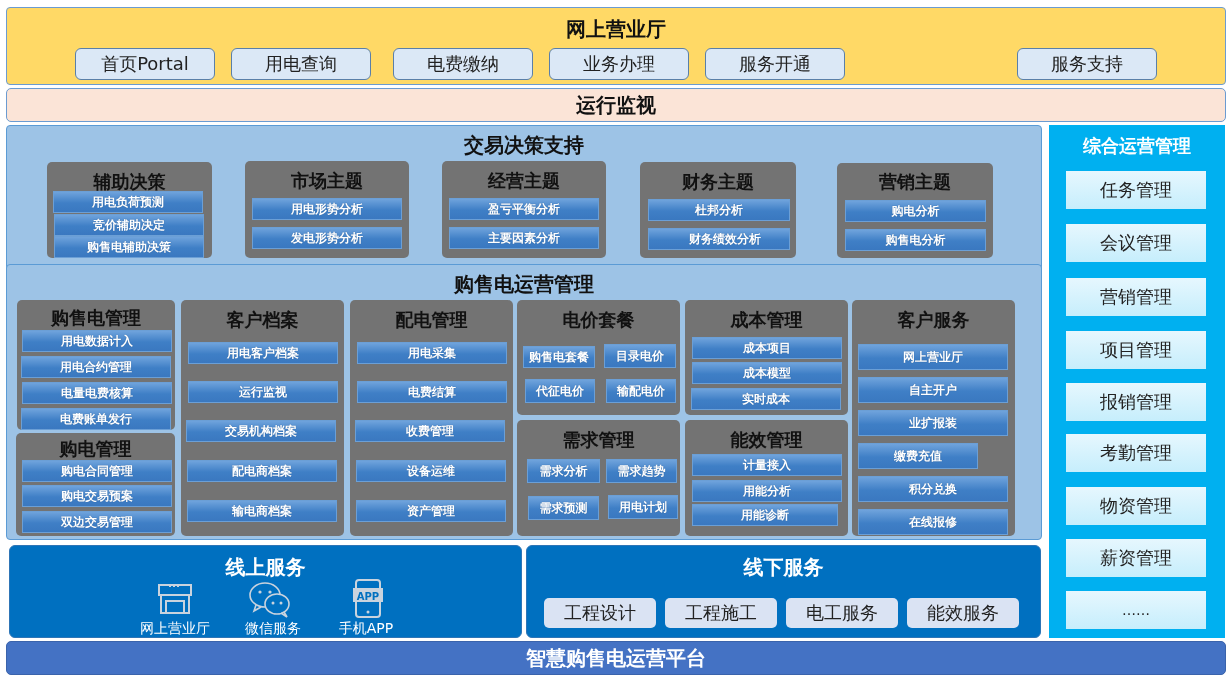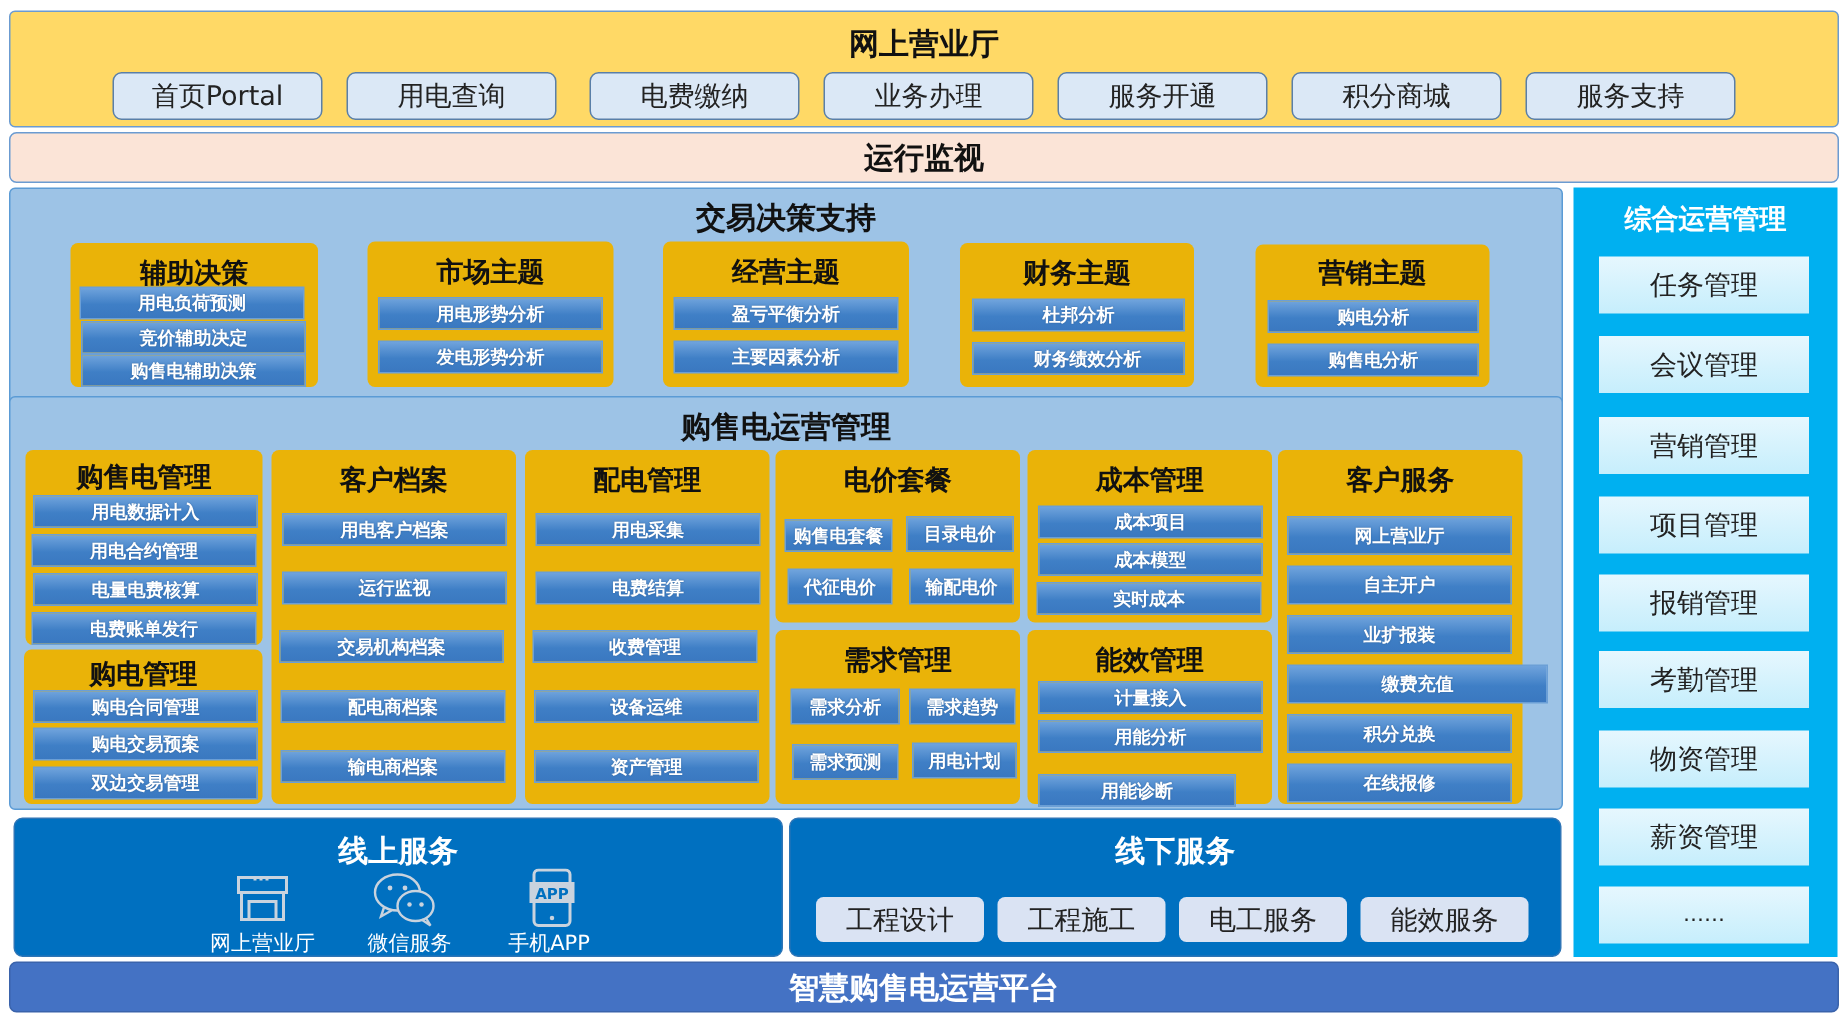--- a/index.html
+++ b/index.html
@@ -10,21 +10,21 @@
   
   .portal { left: 6px; top: 7px; width: 1220px; height: 78px; background: #ffd966; border: 1px solid #6b9bd1; border-radius: 4px; }
   .portal-title { position: absolute; left: 0; right: 0; top: 8px; text-align: center; font-size: 20px; font-weight: bold; color: #111; }
   .portal-btn { position: absolute; top: 40px; height: 32px; width: 140px; background: #dbe8f6; border: 1px solid #5a7fa8; border-radius: 6px; font-size: 18px; color: #222; display: flex; align-items: center; justify-content: center; }
 
   .monitor { left: 6px; top: 88px; width: 1220px; height: 34px; background: #fbe4d7; border: 1px solid #6b9bd1; border-radius: 5px; display: flex; align-items: center; justify-content: center; font-size: 20px; font-weight: bold; color: #111; }
 
   .panel { background: #9dc3e6; border: 1px solid #5b9bd5; border-radius: 4px; }
   .panel-title { position: absolute; left: 0; right: 0; text-align: center; font-size: 20px; font-weight: bold; color: #111; }
 
-  .card { position: absolute; background: #eab308; border-radius: 5px; }
+  .card { position: absolute; background: #737373; border-radius: 5px; }
   .card-title { position: absolute; left: 0; right: 0; text-align: center; font-size: 18px; font-weight: bold; color: #111; }
 
   .bbtn { position: absolute; height: 22px; background: linear-gradient(#6fa3dc, #3f7fc6 55%, #3a78c0); border: 1px solid #6b9fd6; color: #fff; font-weight: bold; font-size: 12px; display: flex; align-items: center; justify-content: center; white-space: nowrap; overflow: hidden; text-shadow: 0 0 1px #2a5a90; }
 
   
   .ops { left: 1049px; top: 125px; width: 176px; height: 513px; background: #00b0f0; }
   .ops-title { position: absolute; left: 0; right: 0; top: 9px; text-align: center; color: #fff; font-size: 18px; font-weight: bold; }
   .ops-btn { position: absolute; left: 17px; width: 140px; height: 38px; background: linear-gradient(#e6f7fe, #c6eefc); color: #222; font-size: 18px; display: flex; align-items: center; justify-content: center; }
 
   .svc { background: #0070c0; border: 1px solid #2e75b6; border-radius: 6px; }
@@ -37,21 +37,20 @@
 </head>
 <body>
 
 <div class="abs portal">
   <div class="portal-title">网上营业厅</div>
   <div class="portal-btn" style="left:68px">首页Portal</div>
   <div class="portal-btn" style="left:224px">用电查询</div>
   <div class="portal-btn" style="left:386px">电费缴纳</div>
   <div class="portal-btn" style="left:542px">业务办理</div>
   <div class="portal-btn" style="left:698px">服务开通</div>
-  <div class="portal-btn" style="left:854px">积分商城</div>
   <div class="portal-btn" style="left:1010px">服务支持</div>
 </div>
 
 <div class="abs monitor">运行监视</div>
 
 <div class="abs panel" style="left:6px; top:125px; width:1036px; height:149px;">
   <div class="panel-title" style="top:6px">交易决策支持</div>
 
   <div class="card" style="left:40px; top:36px; width:165px; height:96px;">
     <div class="card-title" style="top:8px">辅助决策</div>
@@ -141,29 +140,29 @@
     <div class="card-title" style="top:8px">成本管理</div>
     <div class="bbtn" style="left:7px; top:37px; width:150px;">成本项目</div>
     <div class="bbtn" style="left:7px; top:62px; width:150px;">成本模型</div>
     <div class="bbtn" style="left:6px; top:88px; width:150px;">实时成本</div>
   </div>
 
   <div class="card" style="left:678px; top:155px; width:163px; height:116px;">
     <div class="card-title" style="top:8px">能效管理</div>
     <div class="bbtn" style="left:7px; top:34px; width:150px;">计量接入</div>
     <div class="bbtn" style="left:7px; top:60px; width:150px;">用能分析</div>
-    <div class="bbtn" style="left:7px; top:96px; width:132px;">用能诊断</div>
+    <div class="bbtn" style="left:7px; top:84px; width:146px;">用能诊断</div>
   </div>
 
   <div class="card" style="left:845px; top:35px; width:163px; height:236px;">
     <div class="card-title" style="top:8px">客户服务</div>
     <div class="bbtn" style="left:6px; top:44px; width:150px; height:26px;">网上营业厅</div>
     <div class="bbtn" style="left:6px; top:77px; width:150px; height:26px;">自主开户</div>
     <div class="bbtn" style="left:6px; top:110px; width:150px; height:26px;">业扩报装</div>
-    <div class="bbtn" style="left:6px; top:143px; width:174px; height:26px;">缴费充值</div>
+    <div class="bbtn" style="left:6px; top:143px; width:120px; height:26px;">缴费充值</div>
     <div class="bbtn" style="left:6px; top:176px; width:150px; height:26px;">积分兑换</div>
     <div class="bbtn" style="left:6px; top:209px; width:150px; height:26px;">在线报修</div>
   </div>
 </div>
 
 <div class="abs ops">
   <div class="ops-title">综合运营管理</div>
   <div class="ops-btn" style="top:46px">任务管理</div>
   <div class="ops-btn" style="top:99px">会议管理</div>
   <div class="ops-btn" style="top:153px">营销管理</div>

